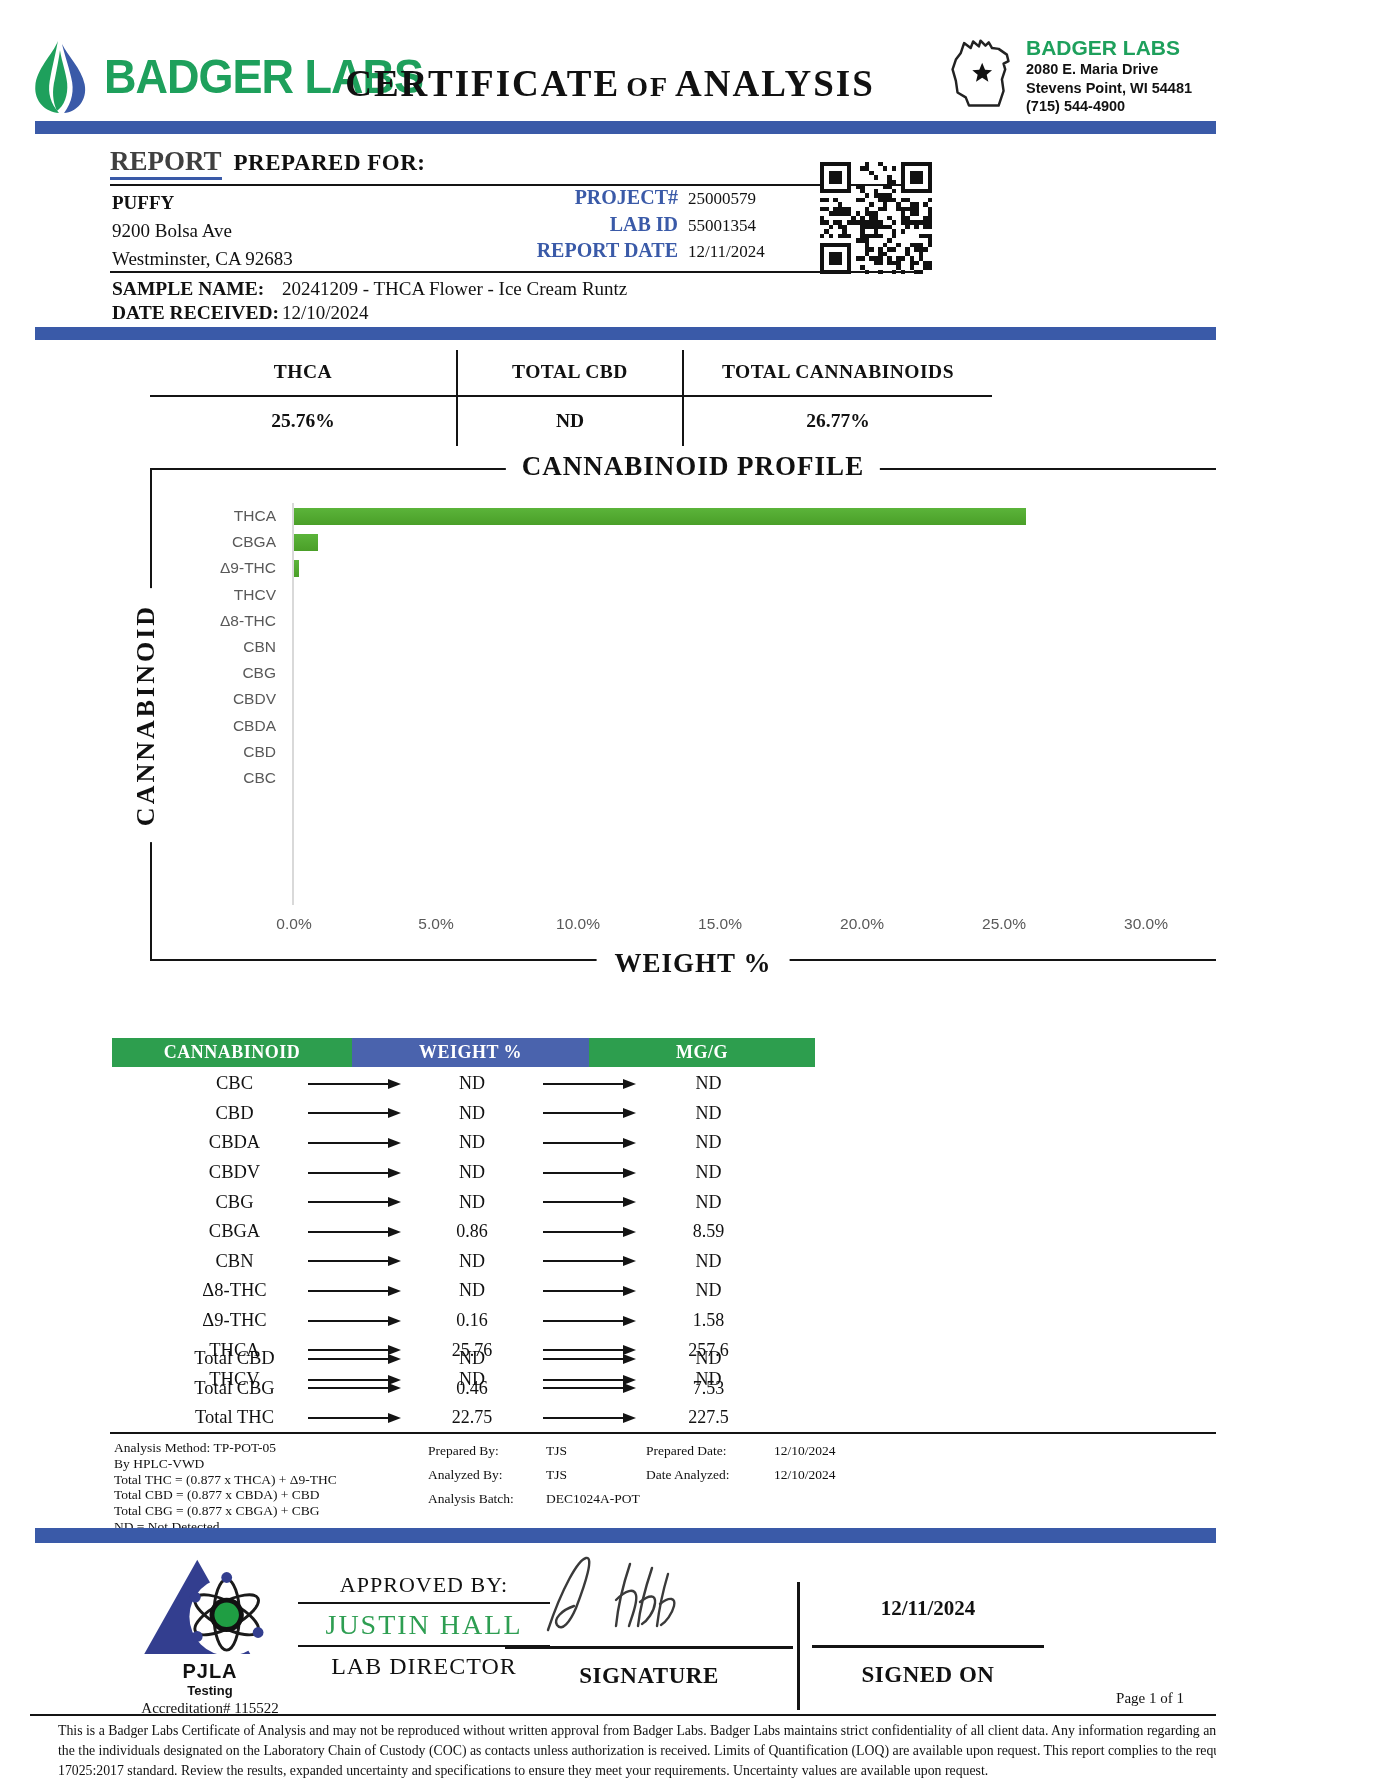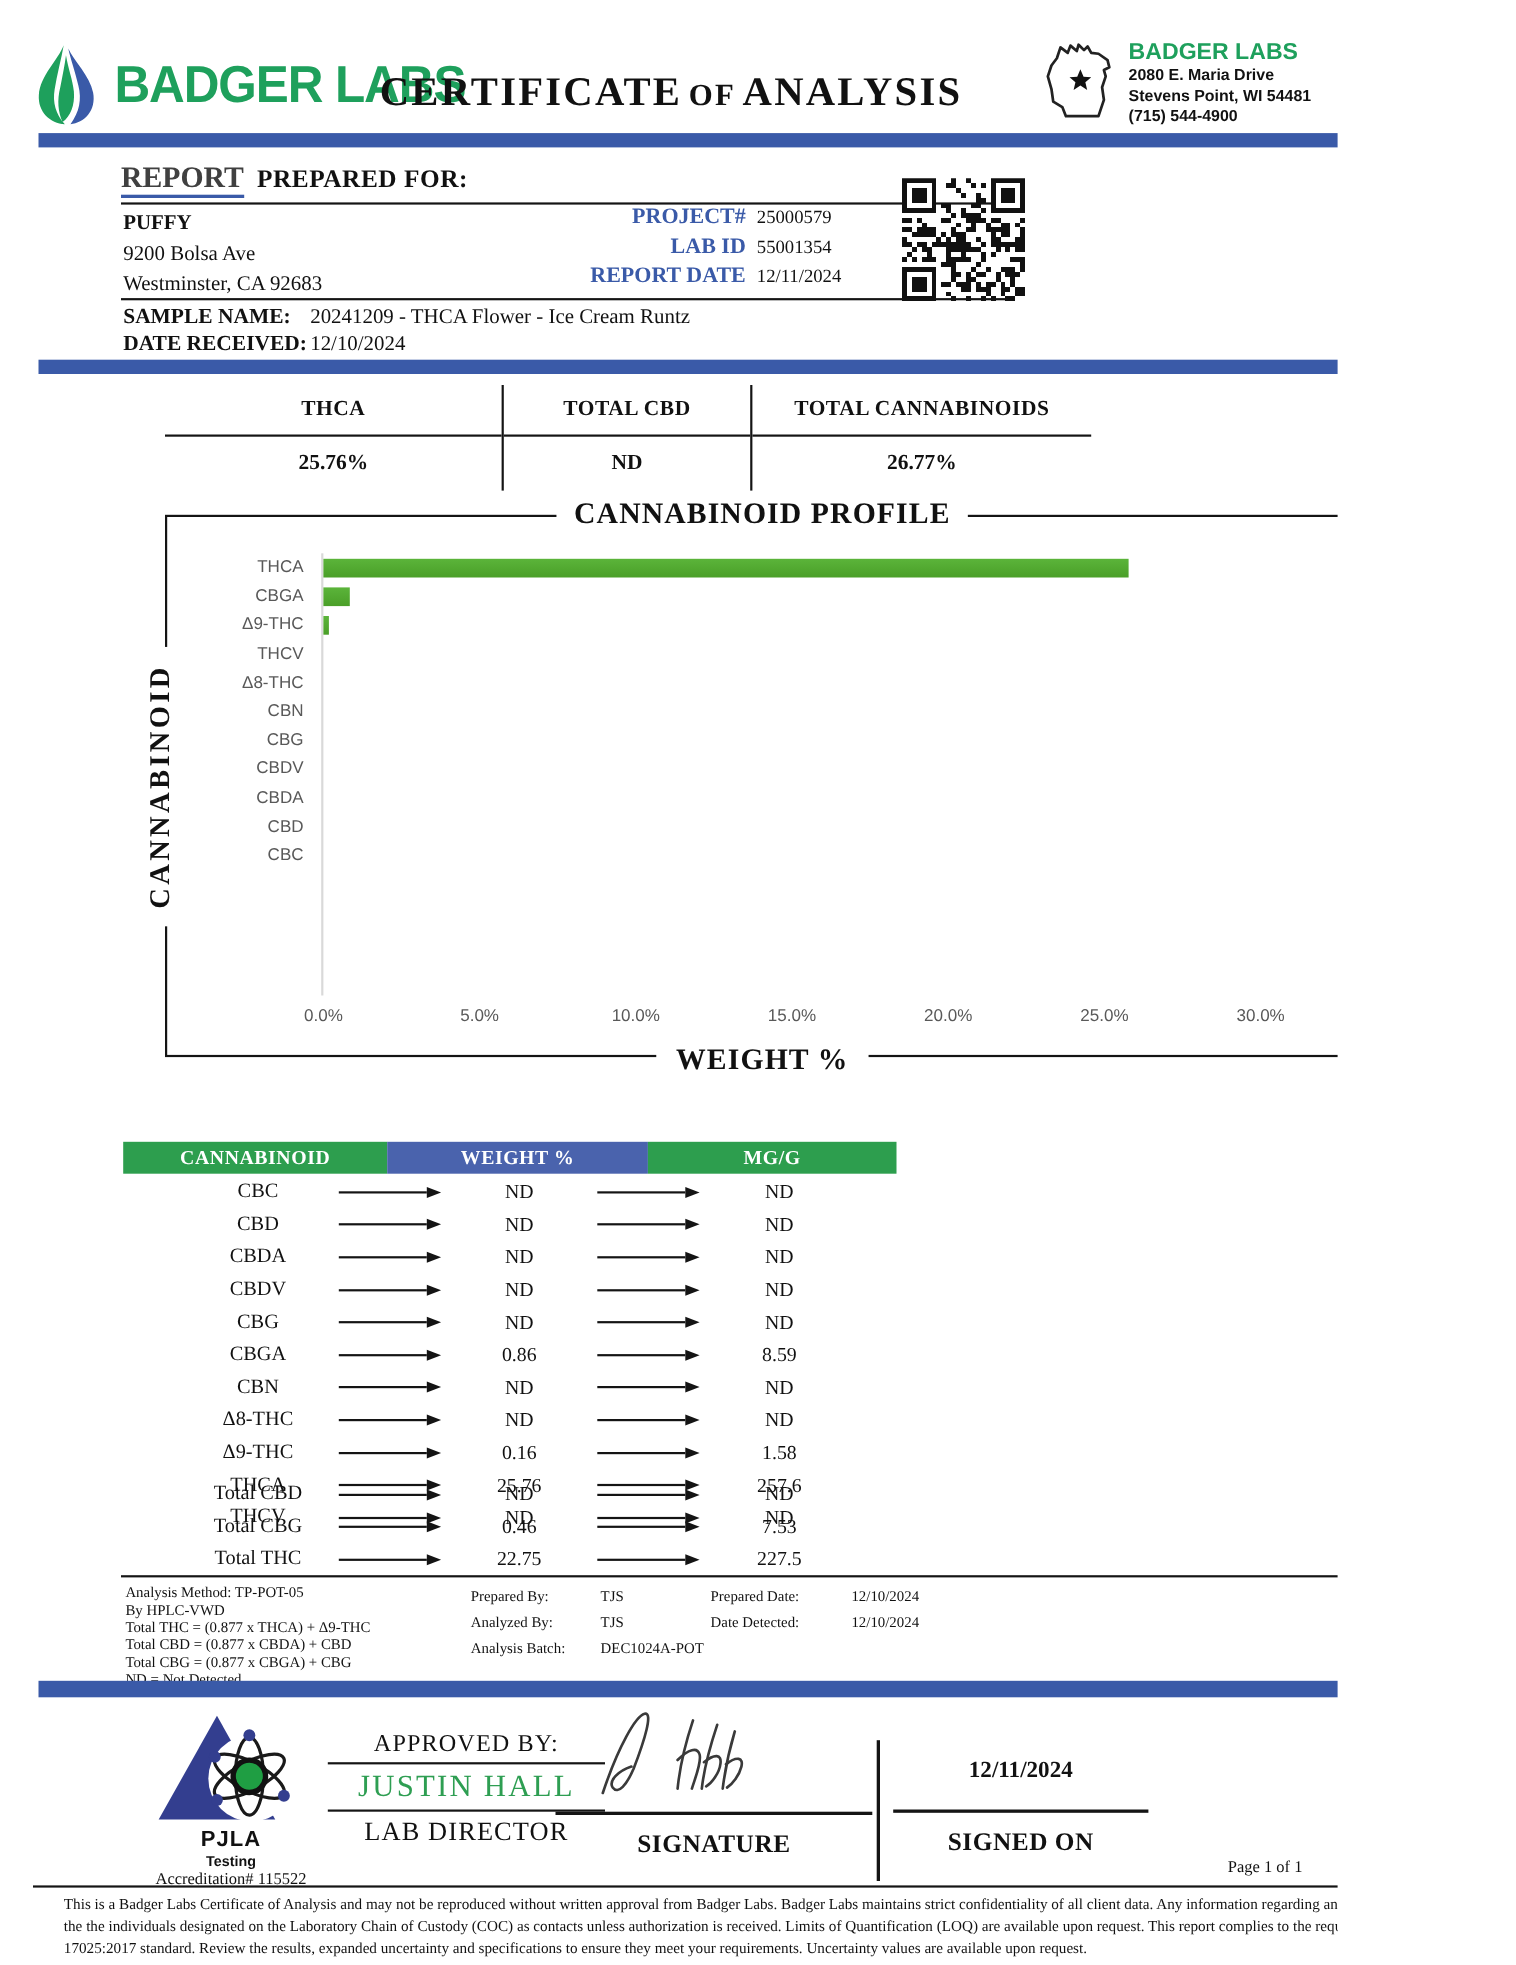--- a/index.html
+++ b/index.html
@@ -651,21 +651,21 @@
       <div>Total CBG = (0.877 x  CBGA) + CBG</div>
       <div>ND = Not Detected</div>
     </div>
   <div class="prepared">
       <span>Prepared By:</span>
       <span>TJS</span>
       <span>Prepared Date:</span>
       <span>12/10/2024</span>
       <span>Analyzed By:</span>
       <span>TJS</span>
-      <span>Date Detected:</span>
+      <span>Date Analyzed:</span>
       <span>12/10/2024</span>
       <span>Analysis Batch:</span>
       <span>DEC1024A-POT</span>
       <span></span>
       <span></span>
     </div>
 
   <div class="bar" id="bar3"></div>
 
   <div class="pjla">

